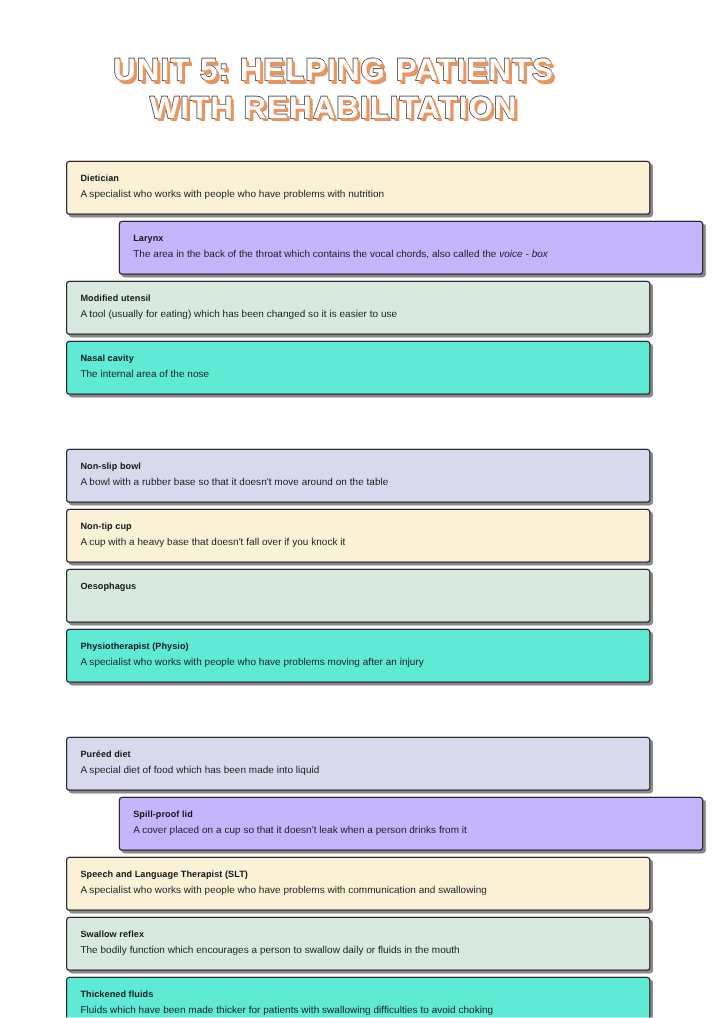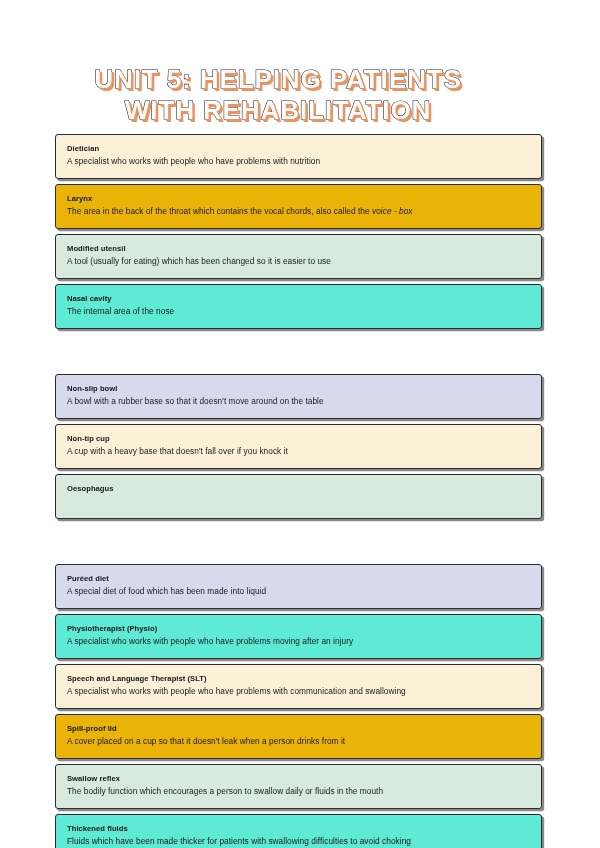--- a/index.html
+++ b/index.html
@@ -12,21 +12,21 @@
     height: 848px;
     background: #ffffff;
     font-family: "Liberation Sans", sans-serif;
     overflow: hidden;
     position: relative;
   }
 
   
   .title-block {
     width: 556px;
-    padding-top: 64px;
+    padding-top: 43px;
     text-align: center;
     user-select: none;
   }
   .title-line {
     display: block;
     font-family: "Liberation Sans", sans-serif;
     font-weight: 700;
     font-size: 26px;
     line-height: 31px;
     letter-spacing: 0.9px;
@@ -73,21 +73,21 @@
     color: #18191d;
     letter-spacing: 0.04px;
     margin: 0;
   }
   .card .definition i {
     font-style: italic;
   }
 
   
   .c-cream    { background: #FAF1D7; }
-  .c-blue     { background: #eab308; }
+  .c-blue     { background: #c4b5fd; margin-left: 44px; }
   .c-green    { background: #D8EADF; }
   .c-pink     { background: #5eead4; }
   .c-lavender { background: #D8D9EC; margin-top: 45px; }
 </style>
 </head>
 <body>
 
 <div class="title-block">
   <span class="title-line">UNIT 5: HELPING PATIENTS</span>
   <span class="title-line">WITH REHABILITATION</span>
@@ -114,35 +114,35 @@
       <p class="term">Non-slip bowl</p>
       <p class="definition">A  bowl with a rubber base so that it doesn't move around on the table</p>
     </div>
     <div class="card c-cream">
       <p class="term">Non-tip cup</p>
       <p class="definition">A cup with a heavy base that doesn't fall over if you knock it</p>
     </div>
     <div class="card c-green">
       <p class="term">Oesophagus</p>
     </div>
+    <div class="card c-pink">
+      <p class="term">Physiotherapist (Physio)</p>
+      <p class="definition">A specialist who works with people who have problems moving after an injury</p>
+    </div>
     <div class="card c-lavender">
       <p class="term">Puréed diet</p>
       <p class="definition">A special diet of food which has been made into liquid</p>
     </div>
-    <div class="card c-pink">
-      <p class="term">Physiotherapist (Physio)</p>
-      <p class="definition">A specialist who works with people who have problems moving after an injury</p>
+    <div class="card c-blue">
+      <p class="term">Spill-proof lid</p>
+      <p class="definition">A cover placed on a cup so that it doesn't leak when a person drinks from it</p>
     </div>
     <div class="card c-cream">
       <p class="term">Speech and Language Therapist (SLT)</p>
       <p class="definition">A specialist who works with people who have problems with communication and swallowing</p>
-    </div>
-    <div class="card c-blue">
-      <p class="term">Spill-proof lid</p>
-      <p class="definition">A cover placed on a cup so that it doesn't leak when a person drinks from it</p>
     </div>
     <div class="card c-green">
       <p class="term">Swallow reflex</p>
       <p class="definition">The bodily function which encourages a person to swallow daily or fluids in the mouth</p>
     </div>
     <div class="card c-pink">
       <p class="term">Thickened fluids</p>
       <p class="definition">Fluids which have been made thicker for patients with swallowing difficulties to avoid choking</p>
     </div>
   </div>

